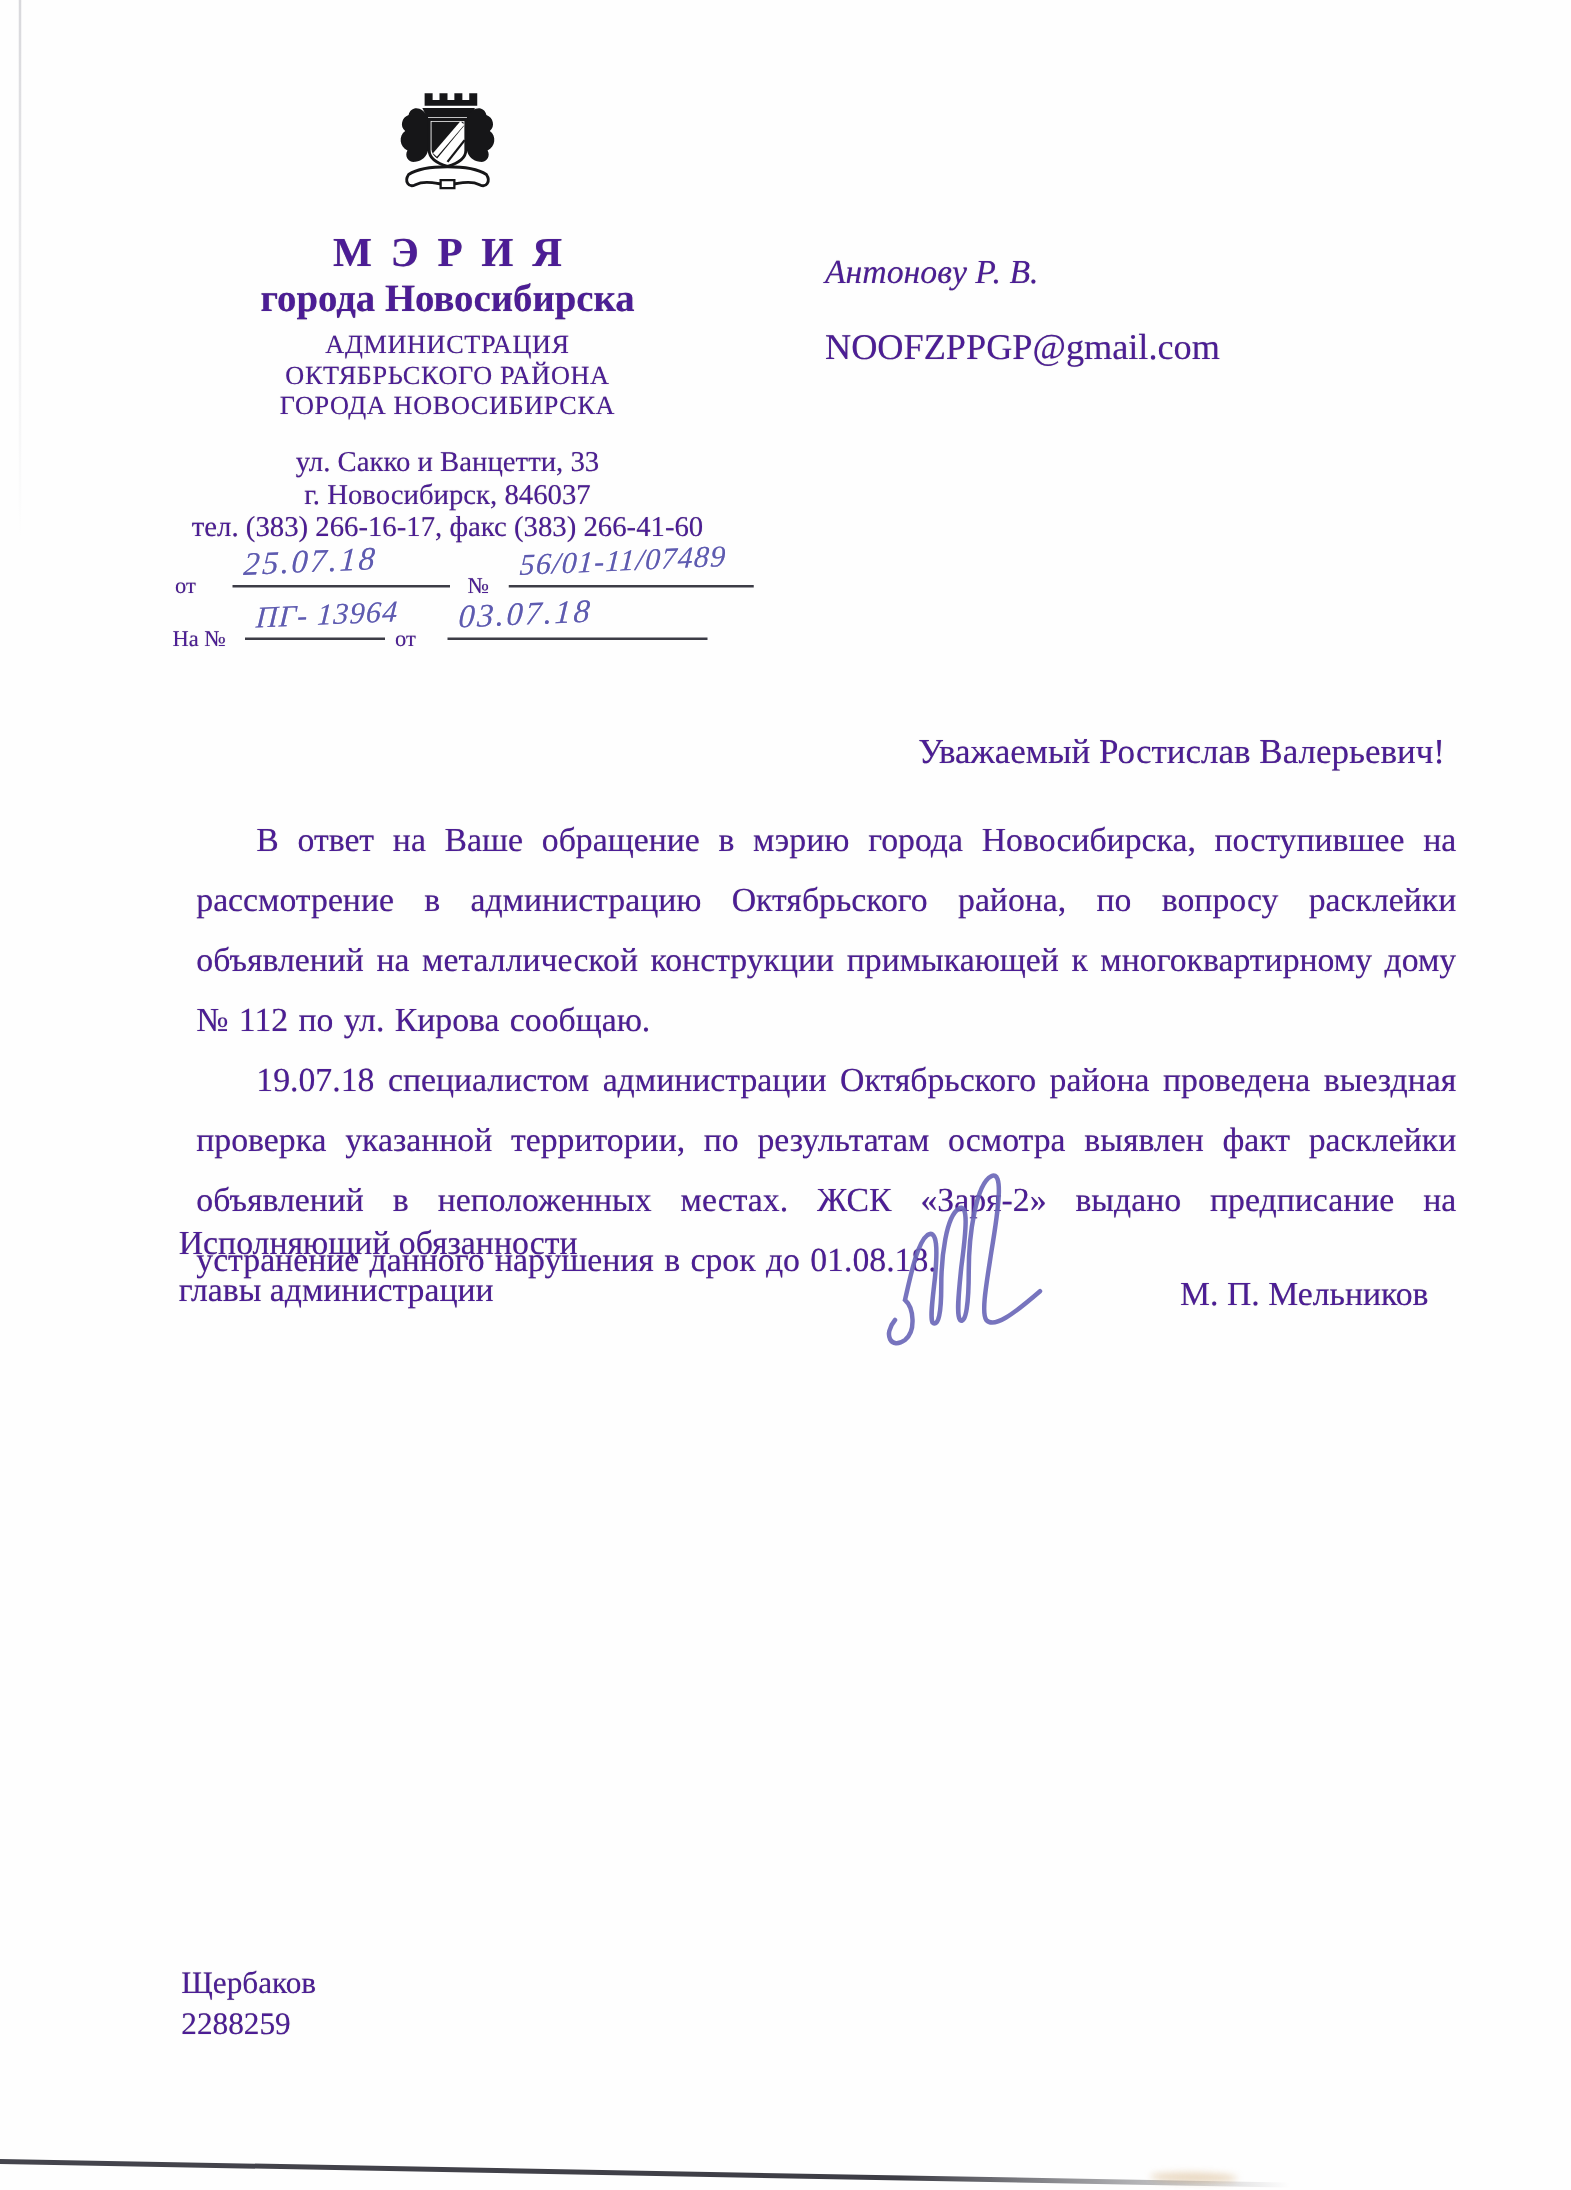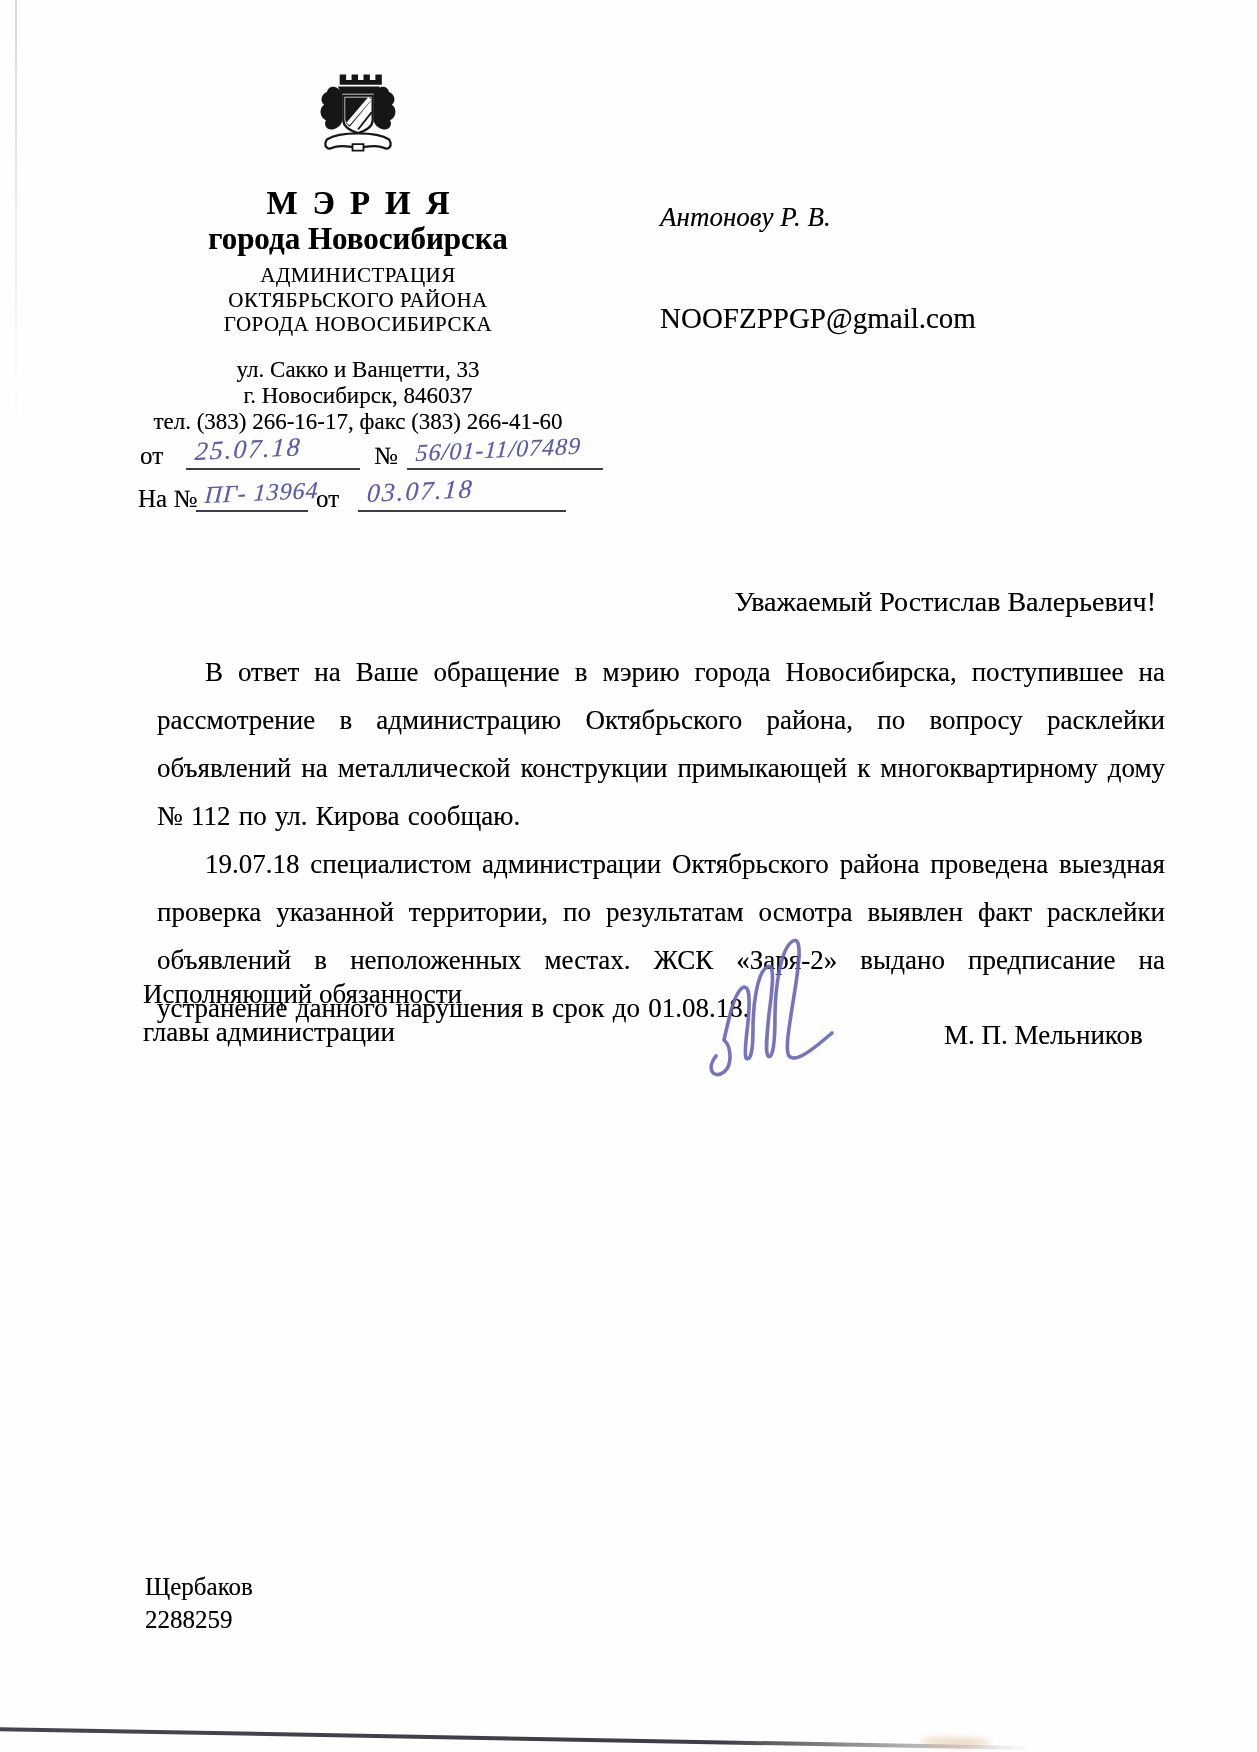--- a/index.html
+++ b/index.html
@@ -1,30 +1,30 @@
 <!DOCTYPE html>
 <html><head>
 <meta charset="utf-8">
 <style>
   html,body{margin:0;padding:0;background:#ffffff;}
   .page{
     position:relative;width:1257px;height:1752px;background:#fefefe;
     overflow:hidden;font-family:"Liberation Serif",serif;color:#26262a;
   }
   .abs{position:absolute;}
-  .print{color:#000000;text-shadow:0 0 0.6px rgba(45,45,50,0.55);}
+  .print{color:#4c1d95;text-shadow:0 0 0.6px rgba(45,45,50,0.55);}
   
   .lh-col{position:absolute;left:143px;top:70px;width:430px;text-align:center;}
   .arms{width:96px;height:108px;margin:0 auto;display:block;}
   .org1{font-size:33px;font-weight:bold;letter-spacing:15px;padding-left:15px;margin-top:8px;line-height:34px;}
   .org2{font-size:31px;font-weight:bold;margin-top:2px;line-height:34px;}
   .dept{font-size:21px;line-height:24.5px;margin-top:7px;letter-spacing:0.5px;}
   .addr{font-size:23px;line-height:26px;margin-top:20px;}
   
-  .ref-label{font-size:25px;}
+  .ref-label{font-size:18px;margin-top:16px;}
   .blank{border-bottom:2px solid #3c3c46;}
   .hand{
     font-style:italic;color:#5e5bb0;font-size:26px;letter-spacing:2px;
     text-shadow:0 0 0.5px rgba(94,91,176,0.6);white-space:nowrap;
     transform:rotate(-2.5deg) skewX(-6deg);transform-origin:left bottom;display:inline-block;
   }
   .blank .hand{position:absolute;left:8px;bottom:1px;}
   .hand.small{font-size:24px;letter-spacing:1px;}
   
   .rcp-name{font-size:27px;font-style:italic;}
@@ -103,21 +103,21 @@
   <span class="abs ref-label print" style="left:138px;top:485px;">На №</span>
   <span class="abs blank" style="left:196px;top:460px;width:112px;height:50px;">
     <span class="hand small">ПГ- 13964</span>
   </span>
   <span class="abs ref-label print" style="left:316px;top:485px;">от</span>
   <span class="abs blank" style="left:358px;top:460px;width:208px;height:50px;">
     <span class="hand">03.07.18</span>
   </span>
 
   <div class="abs rcp-name print" style="left:660px;top:202px;">Антонову Р. В.</div>
-  <div class="abs rcp-email print" style="left:660px;top:262px;margin-top:40px;">NOOFZPPGP@gmail.com</div>
+  <div class="abs rcp-email print" style="left:660px;top:262px;">NOOFZPPGP@gmail.com</div>
 
   <div class="abs salutation print">Уважаемый Ростислав Валерьевич!</div>
 
   <div class="abs body-text print">
     <p>В ответ на Ваше обращение в мэрию города Новосибирска, поступившее на рассмотрение в администрацию Октябрьского района, по вопросу расклейки объявлений на металлической конструкции примыкающей к многоквартирному дому  № 112 по ул. Кирова сообщаю.</p>
     <p>19.07.18 специалистом администрации Октябрьского района проведена выездная проверка указанной территории, по результатам осмотра выявлен факт расклейки объявлений в неположенных местах. ЖСК «Заря-2» выдано предписание на устранение данного нарушения в срок до 01.08.18.</p>
   </div>
 
   <div class="abs sig-title print">
     <div>Исполняющий обязанности</div>

